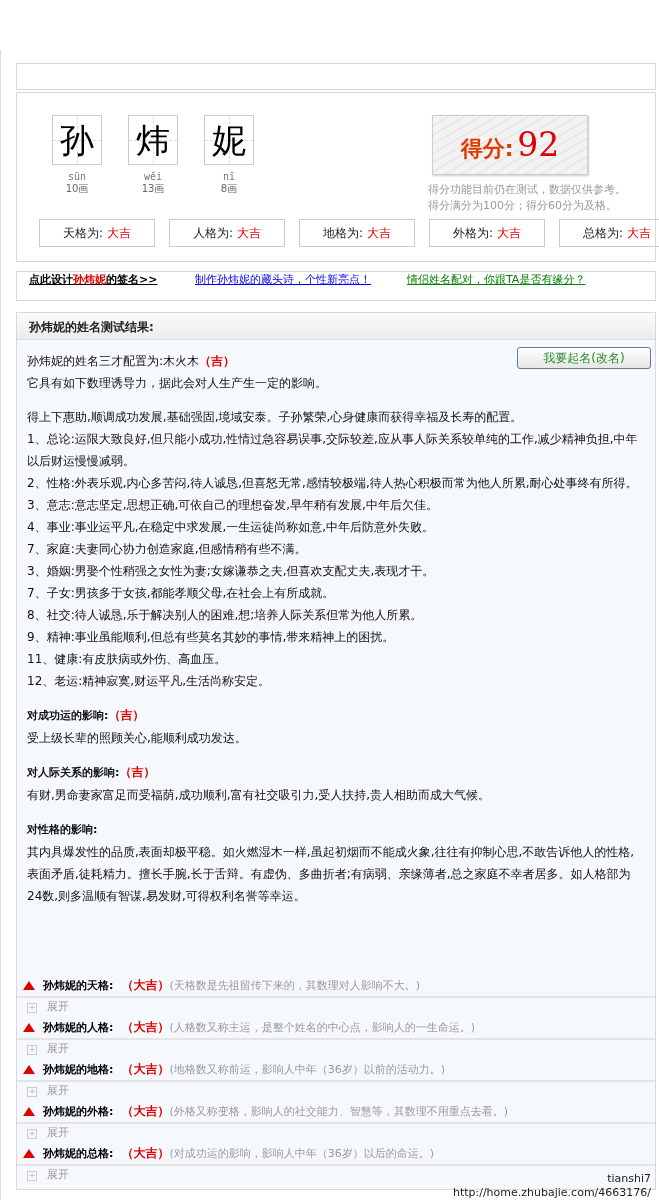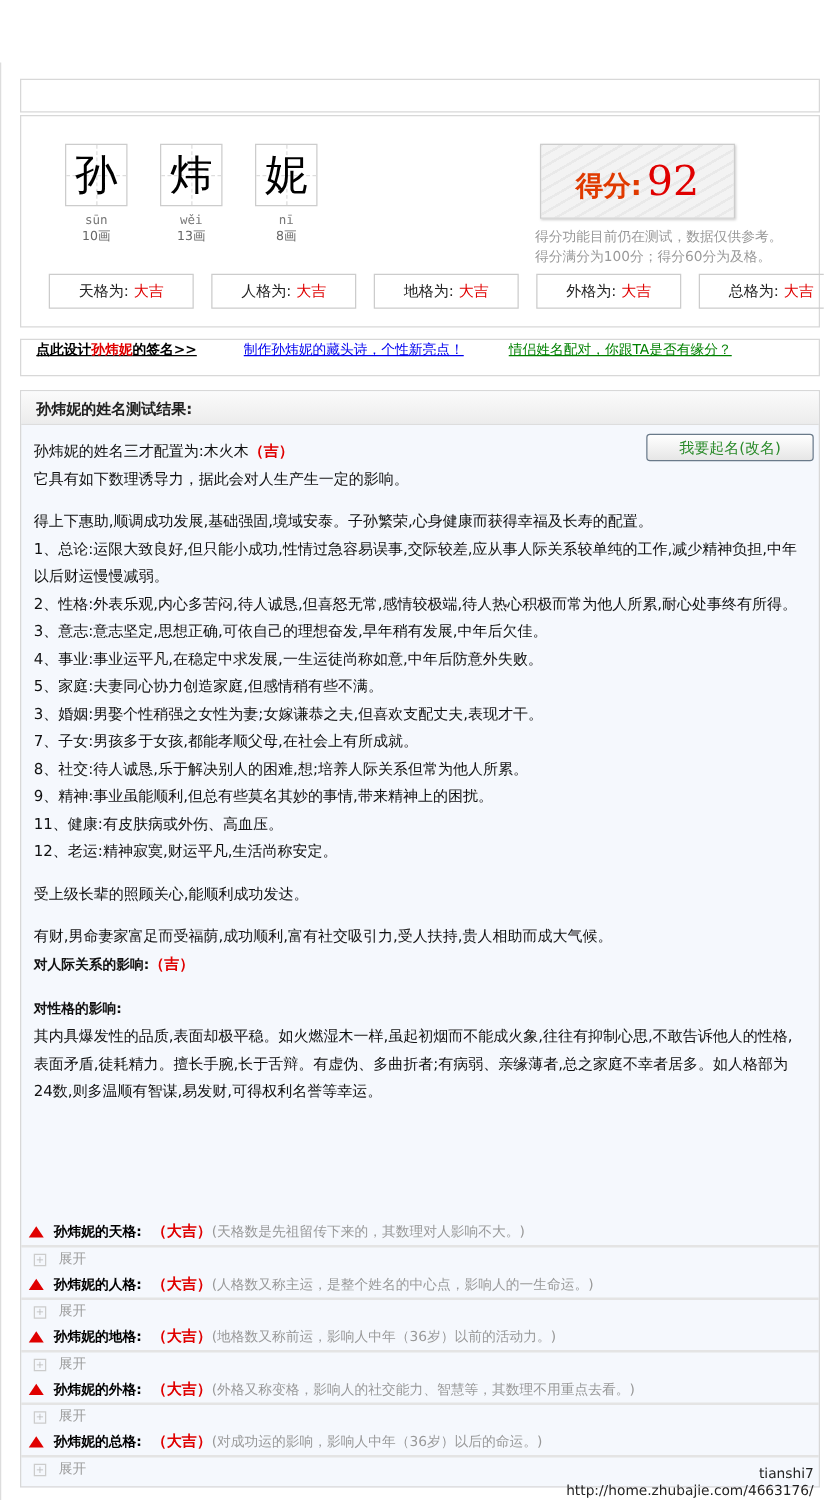--- a/index.html
+++ b/index.html
@@ -115,32 +115,33 @@
   </div>
   <div class="body">
     <p><span>孙炜妮的姓名三才配置为:</span><span class="ul">木火木</span><span class="red">（吉）</span></p>
     <p>它具有如下数理诱导力，据此会对人生产生一定的影响。</p>
     <div class="gap"></div>
     <p>得上下惠助,顺调成功发展,基础强固,境域安泰。子孙繁荣,心身健康而获得幸福及长寿的配置。</p>
     <p>1、总论:运限大致良好,但只能小成功,性情过急容易误事,交际较差,应从事人际关系较单纯的工作,减少精神负担,中年以后财运慢慢减弱。</p>
     <p>2、性格:外表乐观,内心多苦闷,待人诚恳,但喜怒无常,感情较极端,待人热心积极而常为他人所累,耐心处事终有所得。</p>
     <p>3、意志:意志坚定,思想正确,可依自己的理想奋发,早年稍有发展,中年后欠佳。</p>
     <p>4、事业:事业运平凡,在稳定中求发展,一生运徒尚称如意,中年后防意外失败。</p>
-    <p>5、家庭:夫妻同心协力创造家庭,但感情稍有些不满。</p>
+    <p>7、家庭:夫妻同心协力创造家庭,但感情稍有些不满。</p>
     <p>3、婚姻:男娶个性稍强之女性为妻;女嫁谦恭之夫,但喜欢支配丈夫,表现才干。</p>
     <p>7、子女:男孩多于女孩,都能孝顺父母,在社会上有所成就。</p>
     <p>8、社交:待人诚恳,乐于解决别人的困难,想;培养人际关系但常为他人所累。</p>
     <p>9、精神:事业虽能顺利,但总有些莫名其妙的事情,带来精神上的困扰。</p>
     <p>11、健康:有皮肤病或外伤、高血压。</p>
     <p>12、老运:精神寂寞,财运平凡,生活尚称安定。</p>
     <div class="gap"></div>
+    <p><span class="bh">对成功运的影响:</span><span class="red">（吉）</span></p>
     <p>受上级长辈的照顾关心,能顺利成功发达。</p>
     <div class="gap"></div>
+    <p><span class="bh">对人际关系的影响:</span><span class="red">（吉）</span></p>
     <p>有财,男命妻家富足而受福荫,成功顺利,富有社交吸引力,受人扶持,贵人相助而成大气候。</p>
-    <p><span class="bh">对人际关系的影响:</span><span class="red">（吉）</span></p>
     <div class="gap"></div>
     <p><span class="bh">对性格的影响:</span></p>
     <p>其内具爆发性的品质,表面却极平稳。如火燃湿木一样,虽起初烟而不能成火象,往往有抑制心思,不敢告诉他人的性格,表面矛盾,徒耗精力。擅长手腕,长于舌辩。有虚伪、多曲折者;有病弱、亲缘薄者,总之家庭不幸者居多。如人格部为24数,则多温顺有智谋,易发财,可得权利名誉等幸运。</p>
   </div>
 
   <div class="items">
     <div class="item">
       <div class="row"><span class="tri"></span><span class="nm">孙炜妮的天格:</span><span class="lv">（大吉）</span><span class="ds">(天格数是先祖留传下来的，其数理对人影响不大。)</span></div>
       <div class="sep"></div>
       <div class="exp"><span class="plus">+</span><span>展开</span></div>

